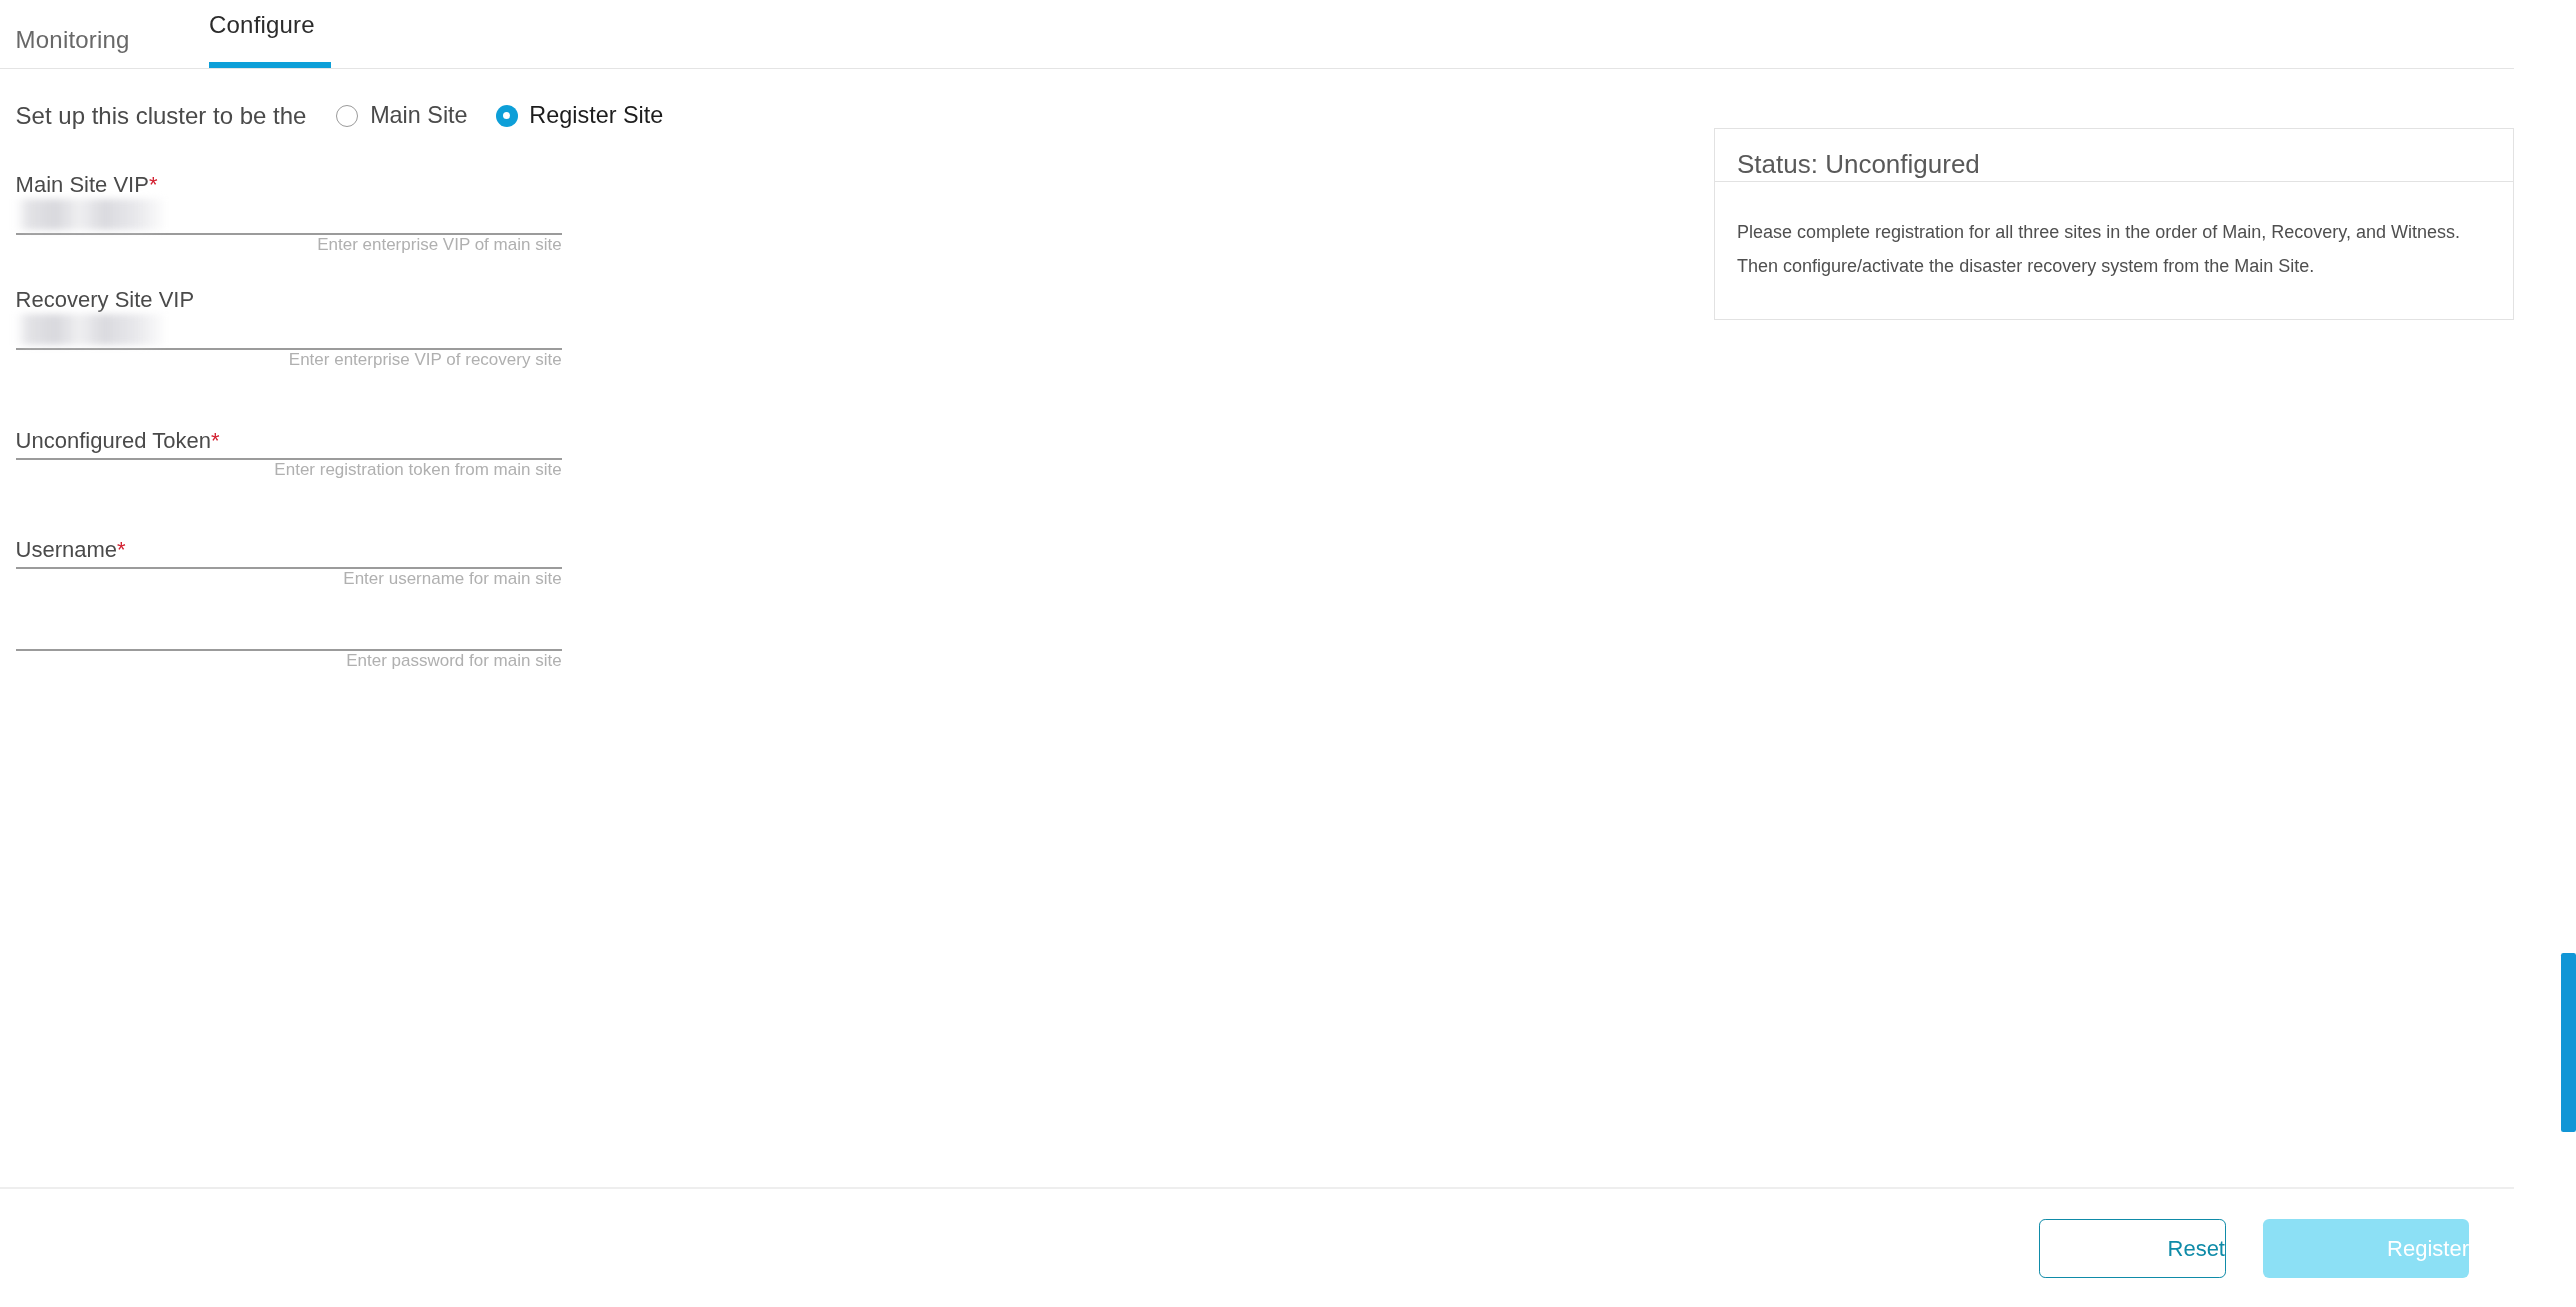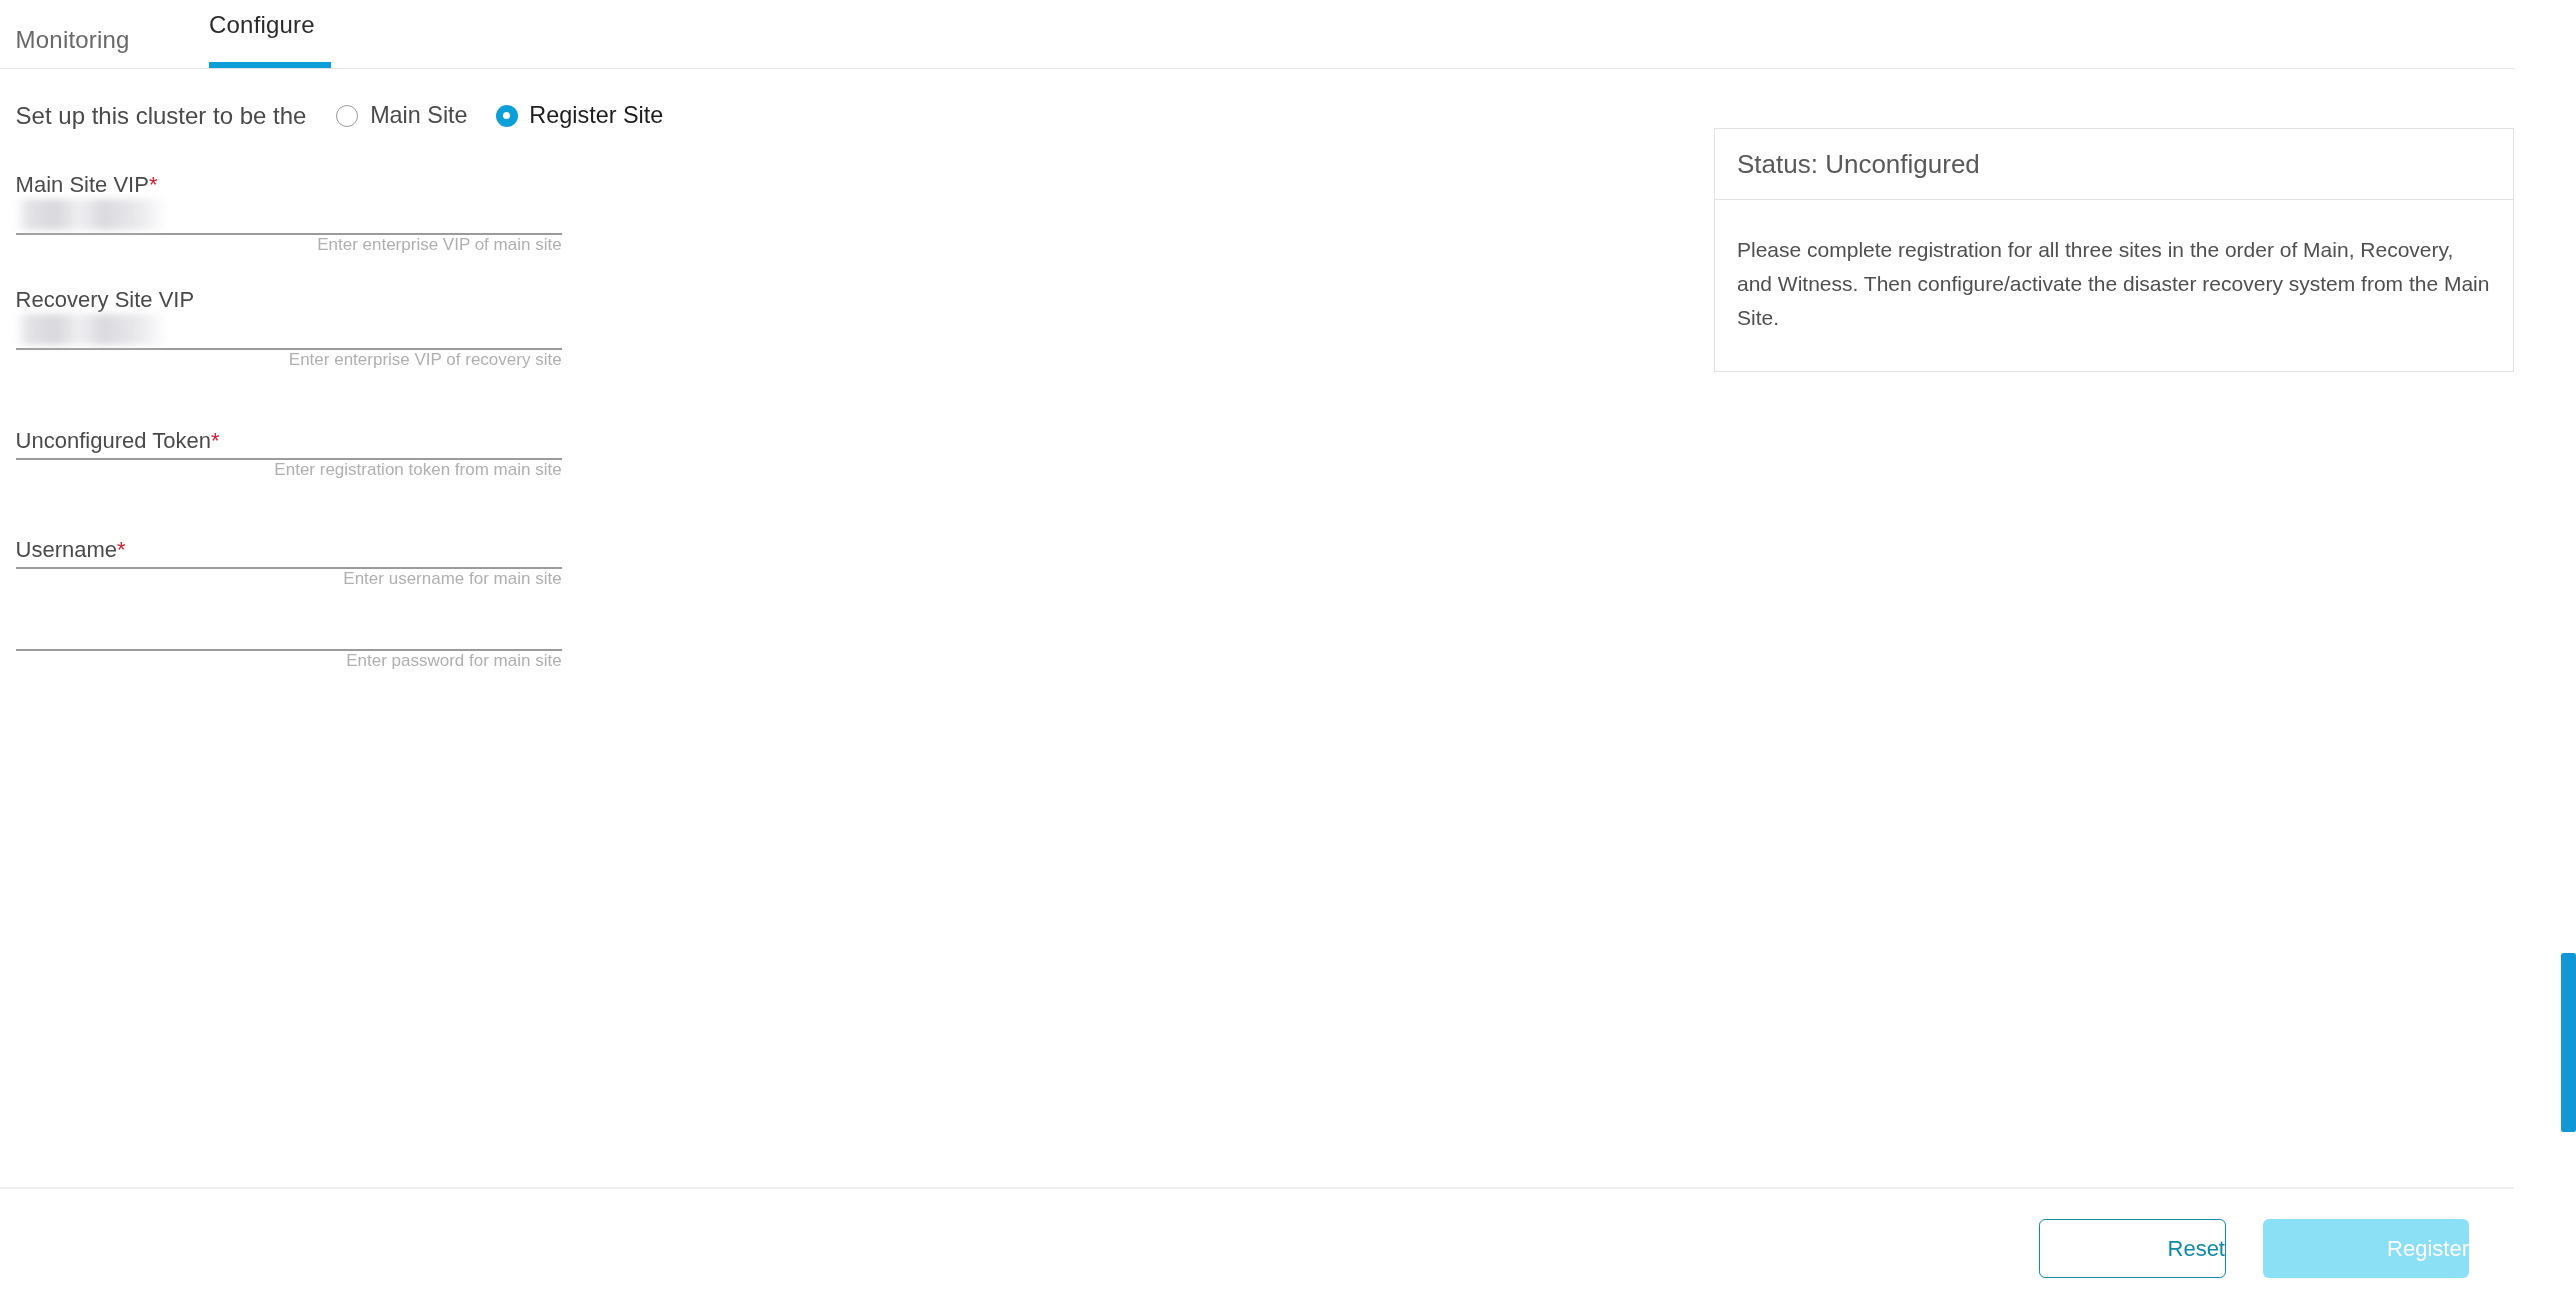--- a/index.html
+++ b/index.html
@@ -154,34 +154,34 @@
   
   .status-card {
     position: absolute;
     left: 1714px;
     top: 128px;
     width: 800px;
     border: 1.6px solid #e2e2e2;
     background: #ffffff;
   }
   .status-card-header {
-    padding: 20px 22px 19px 22px;
+    padding: 20px 22px 1px 22px;
     border-bottom: 1.6px solid #e2e2e2;
   }
   .status-title {
     font-size: 26px;
     color: #595959;
     font-weight: normal;
     margin: 0;
   }
   .status-card-body {
     padding: 33px 22px 36px 22px;
   }
   .status-text {
-    font-size: 21px;
+    font-size: 18px;
     line-height: 34px;
     color: #4f4f4f;
     margin: 0;
   }
 
   
   .footer-divider {
     position: absolute;
     left: 0; top: 1187px;
     width: 2514px;

